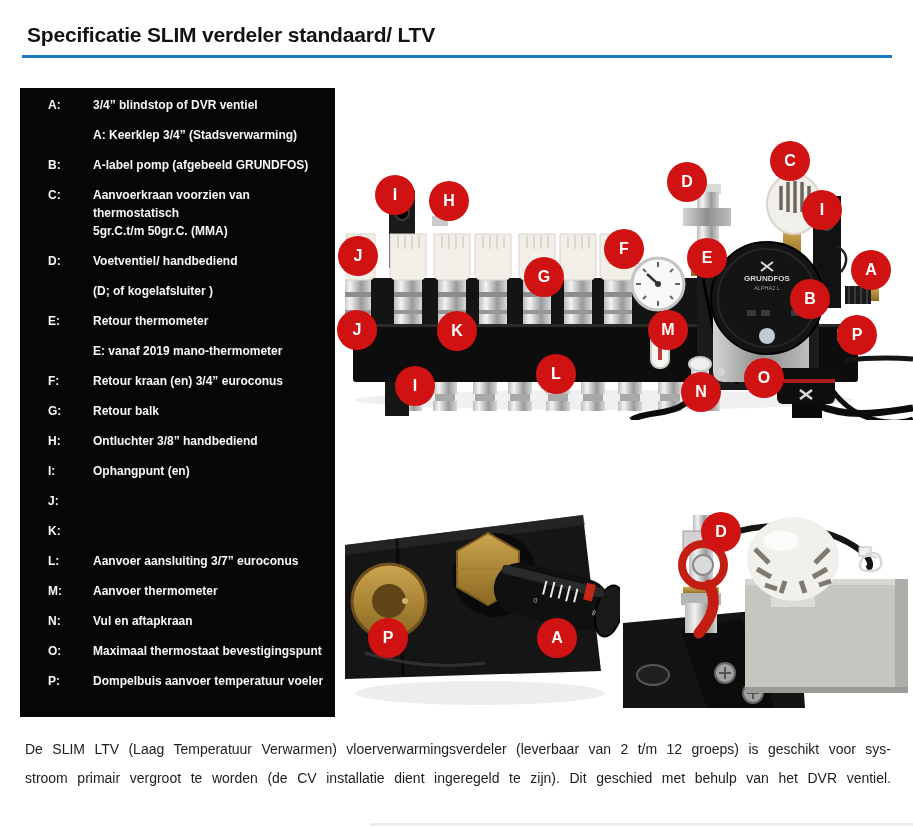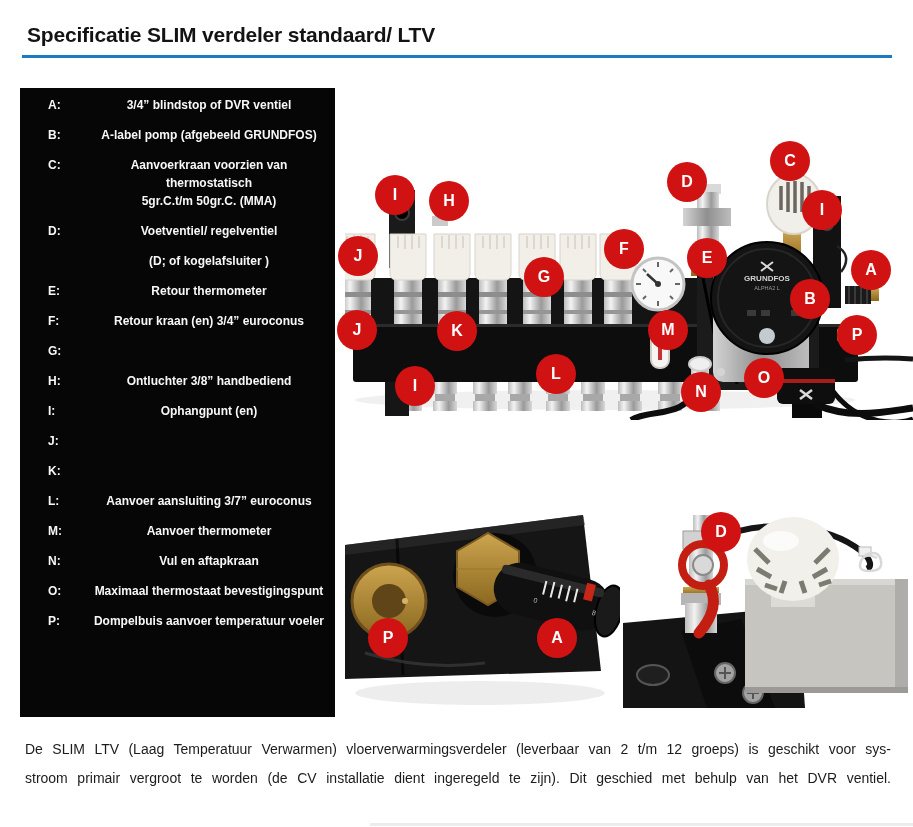--- a/index.html
+++ b/index.html
@@ -7,21 +7,21 @@
         font-family:"Liberation Sans",sans-serif;padding-left:16px;}
   .title{position:absolute;left:27px;top:23px;font-size:21px;font-weight:bold;color:#131313;
          letter-spacing:-0.2px;}
   .rule{position:absolute;left:22px;top:55px;width:870px;height:3px;}
   .spec-panel{position:absolute;left:20px;top:88px;width:315px;height:629px;background:#060606;
               box-sizing:border-box;padding:8px 8px 0 28px;}
   .spec-row{display:flex;color:#f7f7f7;font-size:12px;font-weight:bold;line-height:18px;
             margin-bottom:12px;}
   .spec-row.tight{margin-bottom:0;}
   .spec-key{width:45px;flex:none;}
-  .spec-text{width:232px;text-align:center;}
+  .spec-text{width:232px;}
   .photo{position:absolute;}
   #photo-main{left:345px;top:128px;width:568px;height:292px;}
   #photo-dvr{left:345px;top:503px;width:275px;height:210px;border-radius:0 0 0 44px;}
   #photo-valve{left:623px;top:503px;width:290px;height:210px;}
   .photo svg{position:absolute;left:0;top:0;}
   .marker{position:absolute;width:40px;height:40px;border-radius:50%;display:flex;
           align-items:center;justify-content:center;color:#ffffff;font-size:16px;
           font-weight:bold;z-index:5;}
   .footer{position:absolute;left:25px;top:735px;width:866px;color:#1c1c1c;font-size:14px;}
   .footer .jline{line-height:29px;text-align:justify;text-align-last:justify;}
@@ -35,49 +35,58 @@
   <div class="title">Specificatie SLIM verdeler standaard/ LTV</div>
   <div class="rule" style="background: rgb(27, 123, 194);"></div>
 
   <div class="spec-panel">
     <div>
         <div class="spec-row">
           <span class="spec-key">A:</span>
           <span class="spec-text">3/4”  blindstop of DVR ventiel</span>
         </div>
         <div class="spec-row">
+          <span class="spec-key"></span>
+          <span class="spec-text">A: Keerklep 3/4” (Stadsverwarming)</span>
+        </div>
+        <div class="spec-row">
           <span class="spec-key">B:</span>
           <span class="spec-text">A-label pomp (afgebeeld GRUNDFOS)</span>
         </div>
         <div class="spec-row tight">
           <span class="spec-key">C:</span>
           <span class="spec-text">Aanvoerkraan voorzien van thermostatisch</span>
         </div>
         <div class="spec-row">
           <span class="spec-key"></span>
           <span class="spec-text">5gr.C.t/m 50gr.C. (MMA)</span>
         </div>
         <div class="spec-row">
           <span class="spec-key">D:</span>
-          <span class="spec-text">Voetventiel/ regelventiel</span>
+          <span class="spec-text">Voetventiel/ handbediend</span>
         </div>
         <div class="spec-row">
           <span class="spec-key"></span>
           <span class="spec-text">(D; of kogelafsluiter )</span>
         </div>
         <div class="spec-row">
           <span class="spec-key">E:</span>
           <span class="spec-text">Retour thermometer</span>
         </div>
         <div class="spec-row">
+          <span class="spec-key"></span>
+          <span class="spec-text">E: vanaf 2019 mano-thermometer</span>
+        </div>
+        <div class="spec-row">
           <span class="spec-key">F:</span>
           <span class="spec-text">Retour kraan (en) 3/4” euroconus</span>
         </div>
         <div class="spec-row">
           <span class="spec-key">G:</span>
+          <span class="spec-text">Retour balk</span>
         </div>
         <div class="spec-row">
           <span class="spec-key">H:</span>
           <span class="spec-text">Ontluchter 3/8” handbediend</span>
         </div>
         <div class="spec-row">
           <span class="spec-key">I:</span>
           <span class="spec-text">Ophangpunt (en)</span>
         </div>
         <div class="spec-row">

